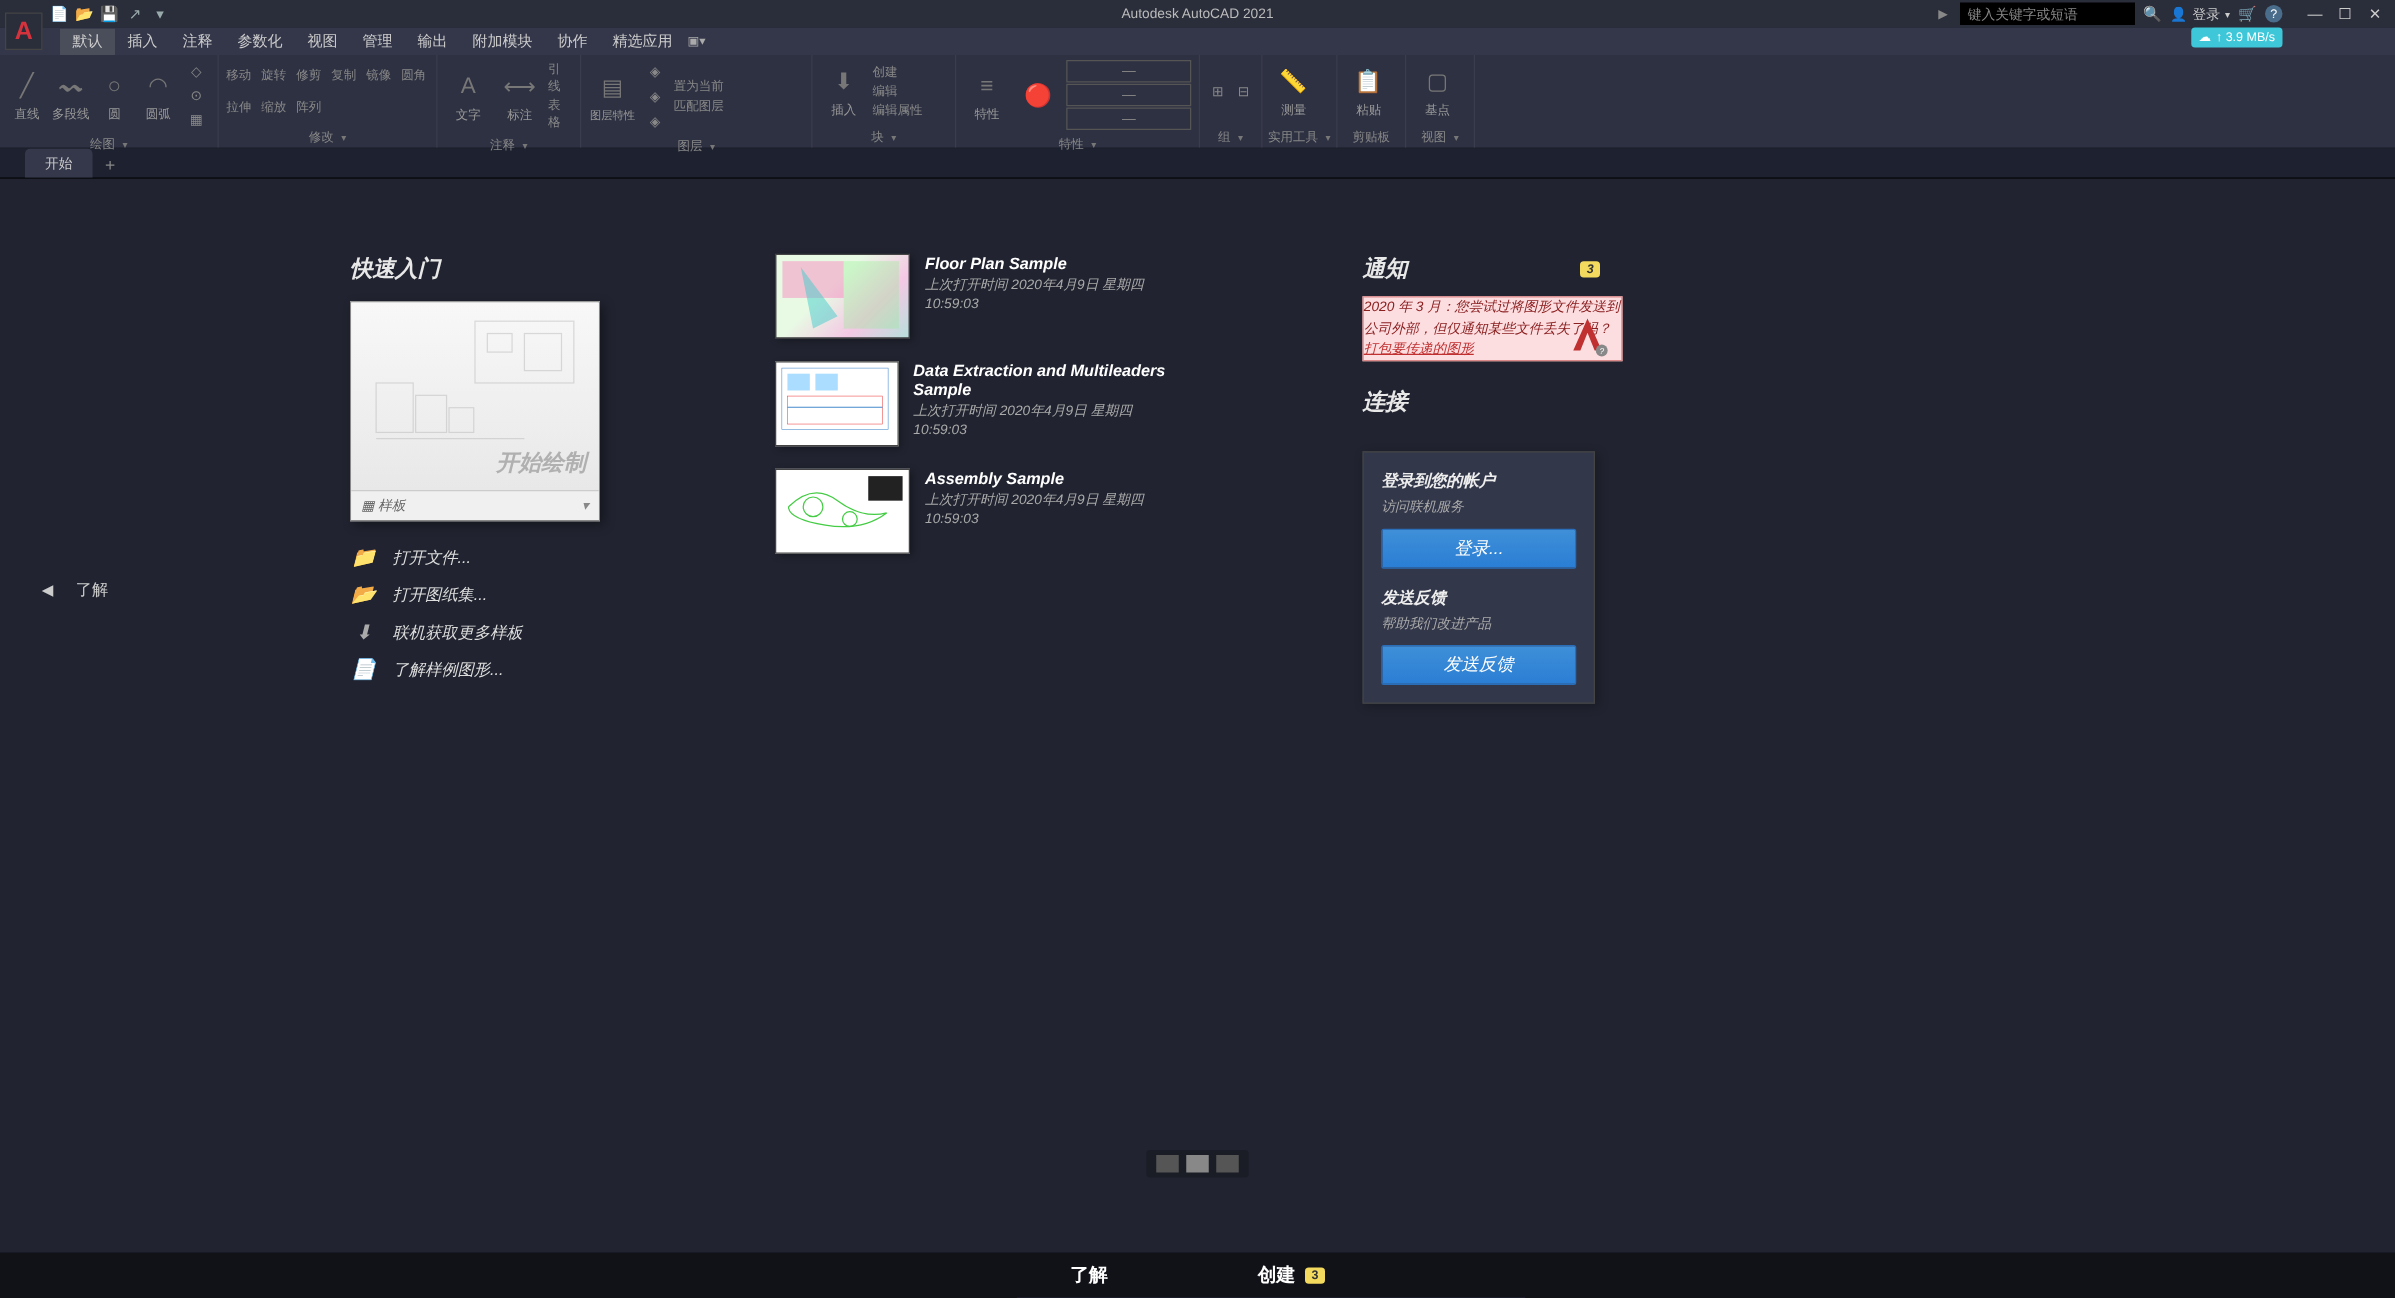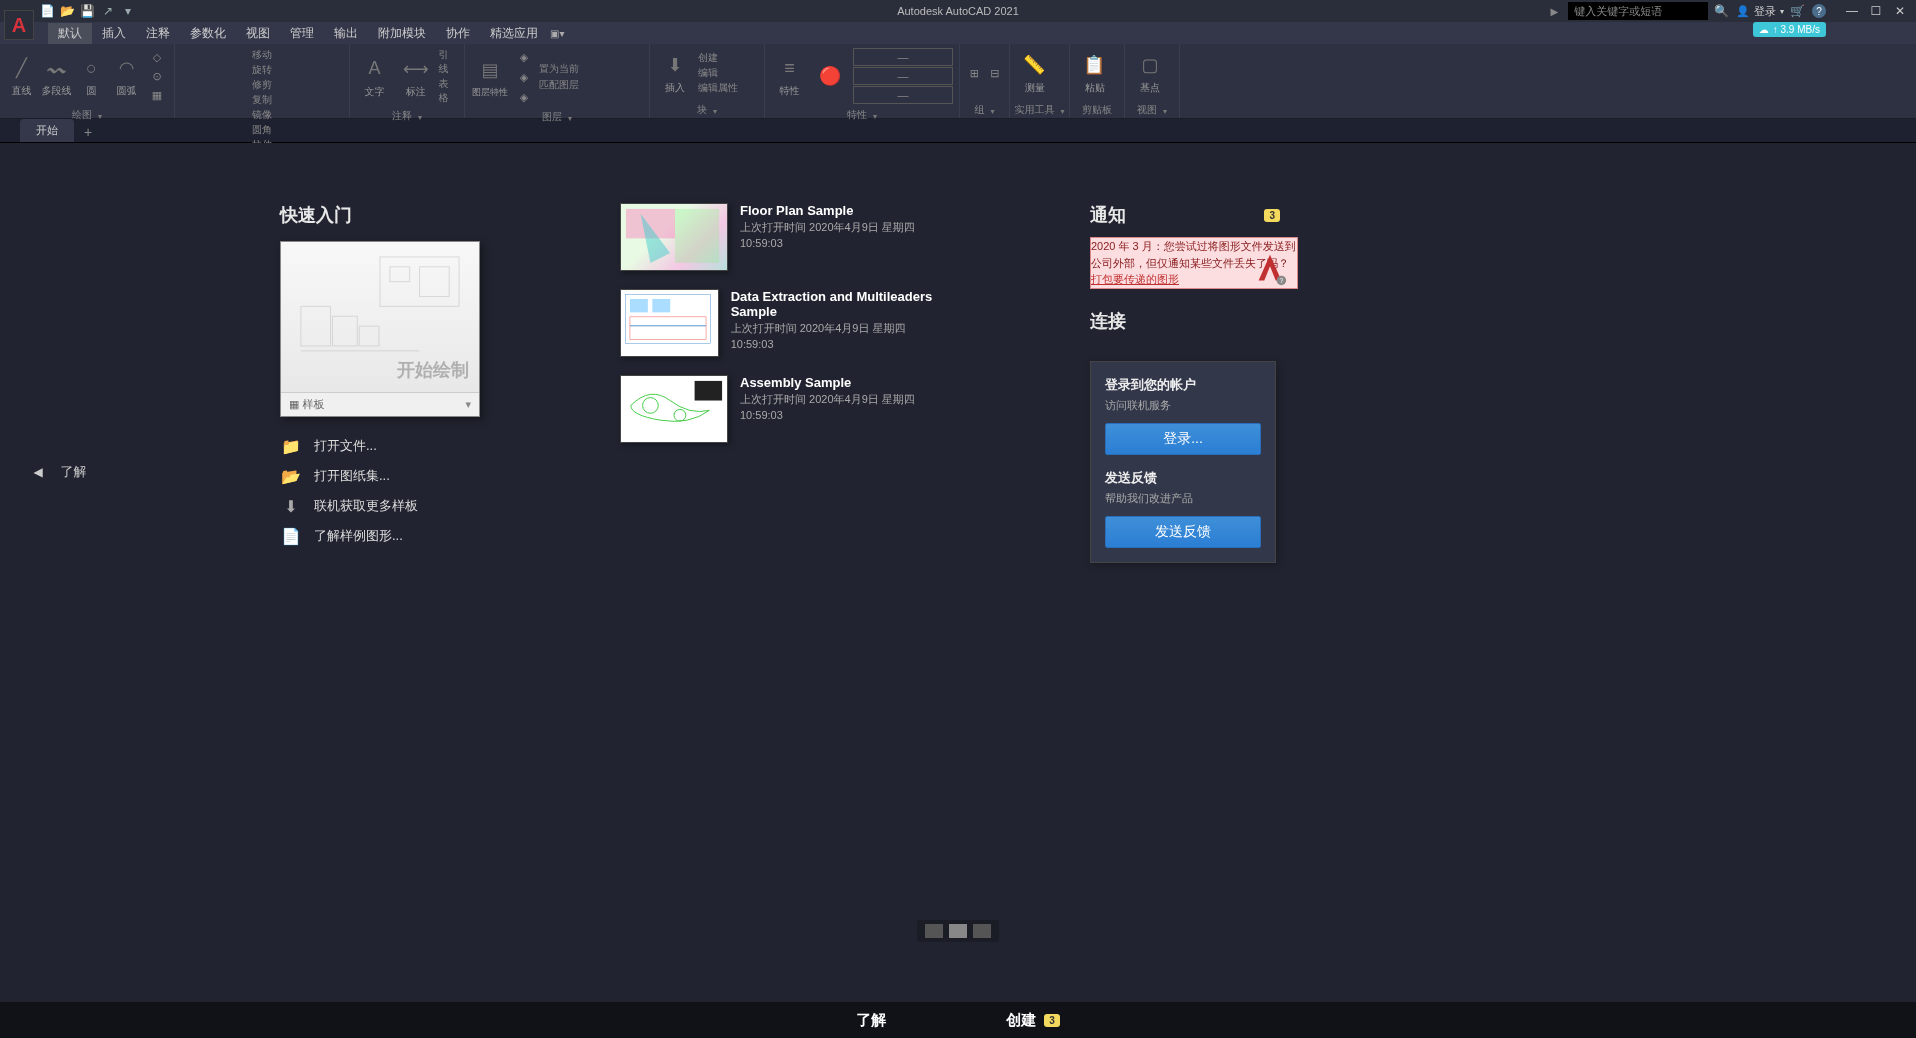--- a/index.html
+++ b/index.html
@@ -43,21 +43,21 @@
 .doc-tab { padding: 4px 16px; font-size: 11px; color: #ccc; background: #34384a; border-top-left-radius: 4px; border-top-right-radius: 4px; cursor: pointer; margin-right: 2px; }
 .tab-add { padding: 2px 8px; color: #888; font-size: 14px; cursor: pointer; }
 
 
 .start-page { position: absolute; top: 143px; left: 0; right: 0; bottom: 36px; background: #212430; display: flex; }
 .left-nav { width: 120px; display: flex; flex-direction: column; align-items: center; padding-top: 320px; }
 .nav-arrow { color: #ccc; font-size: 12px; }
 .nav-label { color: #ccc; font-size: 13px; margin-left: 10px; }
 .nav-row { display: flex; align-items: center; gap: 8px; cursor: pointer; }
 
-.content-cols { display: flex; flex: 1; padding: 60px 40px 20px 160px; gap: 130px; }
+.content-cols { display: flex; flex: 1; padding: 60px 40px 20px 160px; gap: 130px; font-style: italic; }
 .col { display: flex; flex-direction: column; }
 .col-title { font-size: 18px; color: #e8e8e8; font-weight: bold; margin-bottom: 14px; }
 
 
 .qs-card { width: 200px; background: #fff; border: 1px solid #888; box-shadow: 3px 3px 8px rgba(0,0,0,0.4); }
 .qs-preview { height: 150px; background: linear-gradient(180deg, #f8f8f8, #e8e8e8); position: relative; display: flex; align-items: flex-end; justify-content: center; padding: 10px; }
 .qs-text { position: absolute; right: 10px; bottom: 10px; color: #b0b0b0; font-size: 18px; font-weight: bold; }
 .qs-sketch { position: absolute; left: 10px; top: 10px; right: 10px; bottom: 40px; opacity: 0.5; }
 .qs-select { height: 24px; background: #f0f0f0; border-top: 1px solid #ccc; display: flex; align-items: center; padding: 0 8px; font-size: 11px; color: #666; }
 .qs-select-dd { margin-left: auto; color: #888; }
@@ -183,21 +183,21 @@
         <span class="small-btn">▦</span>
       </div>
     </div>
     <div class="panel-title">
         <span>绘图</span>
         <span class="dd-arrow"></span>
       </div>
   </div>
 
   <div class="ribbon-panel" style="width:175px">
-    <div class="panel-body" style="flex-wrap:wrap;gap:1px 8px;flex-direction:column;">
+    <div class="panel-body" style="flex-wrap:wrap;gap:1px 8px;">
       <span class="mini-label">移动</span>
       <span class="mini-label">旋转</span>
       <span class="mini-label">修剪</span>
       <span class="mini-label">复制</span>
       <span class="mini-label">镜像</span>
       <span class="mini-label">圆角</span>
       <span class="mini-label">拉伸</span>
       <span class="mini-label">缩放</span>
       <span class="mini-label">阵列</span>
     </div>

